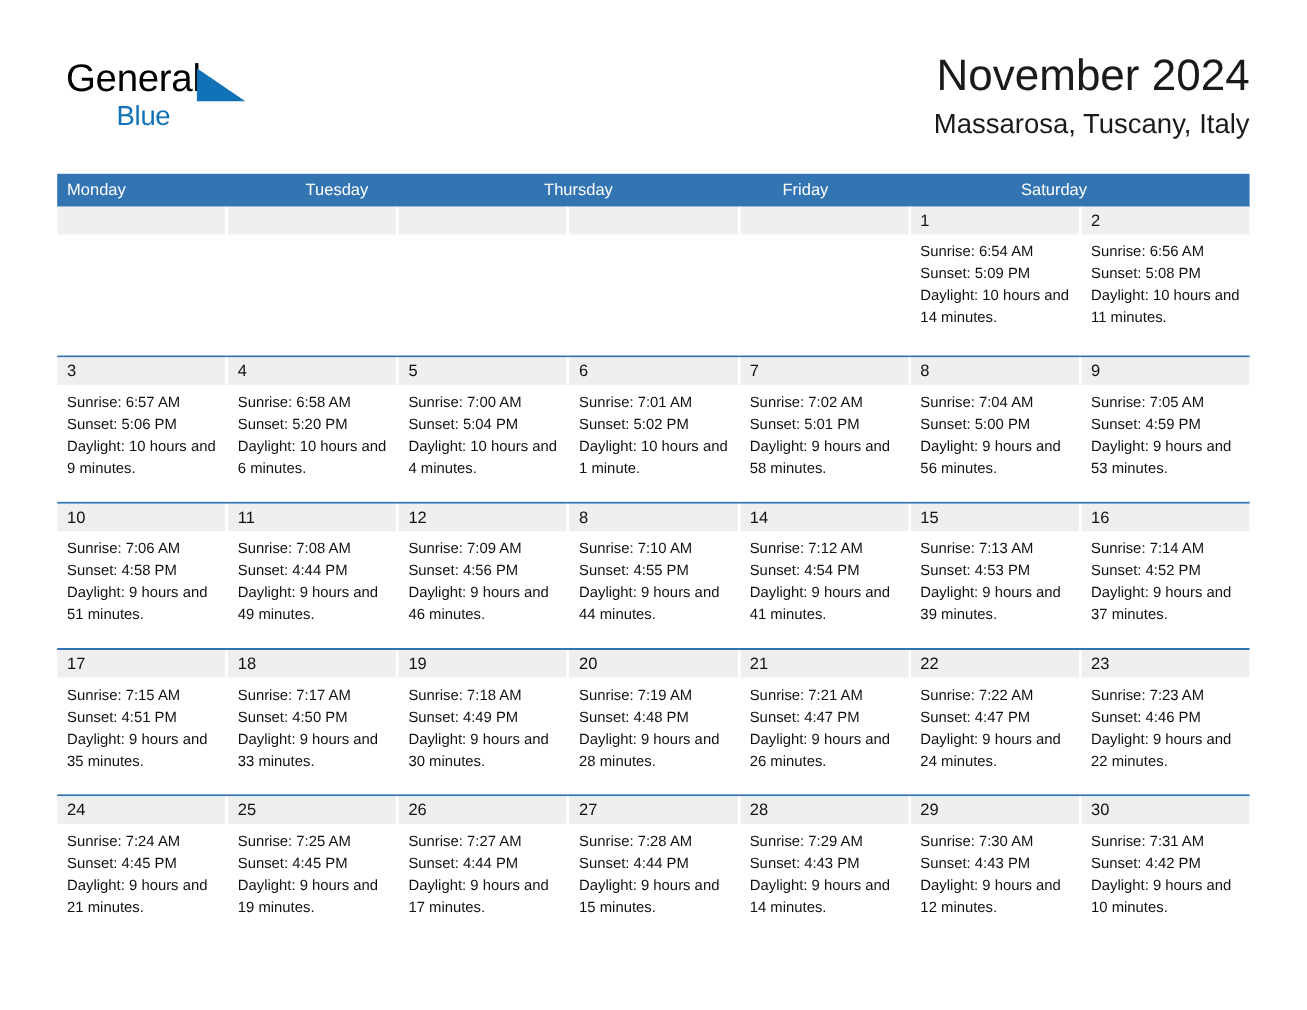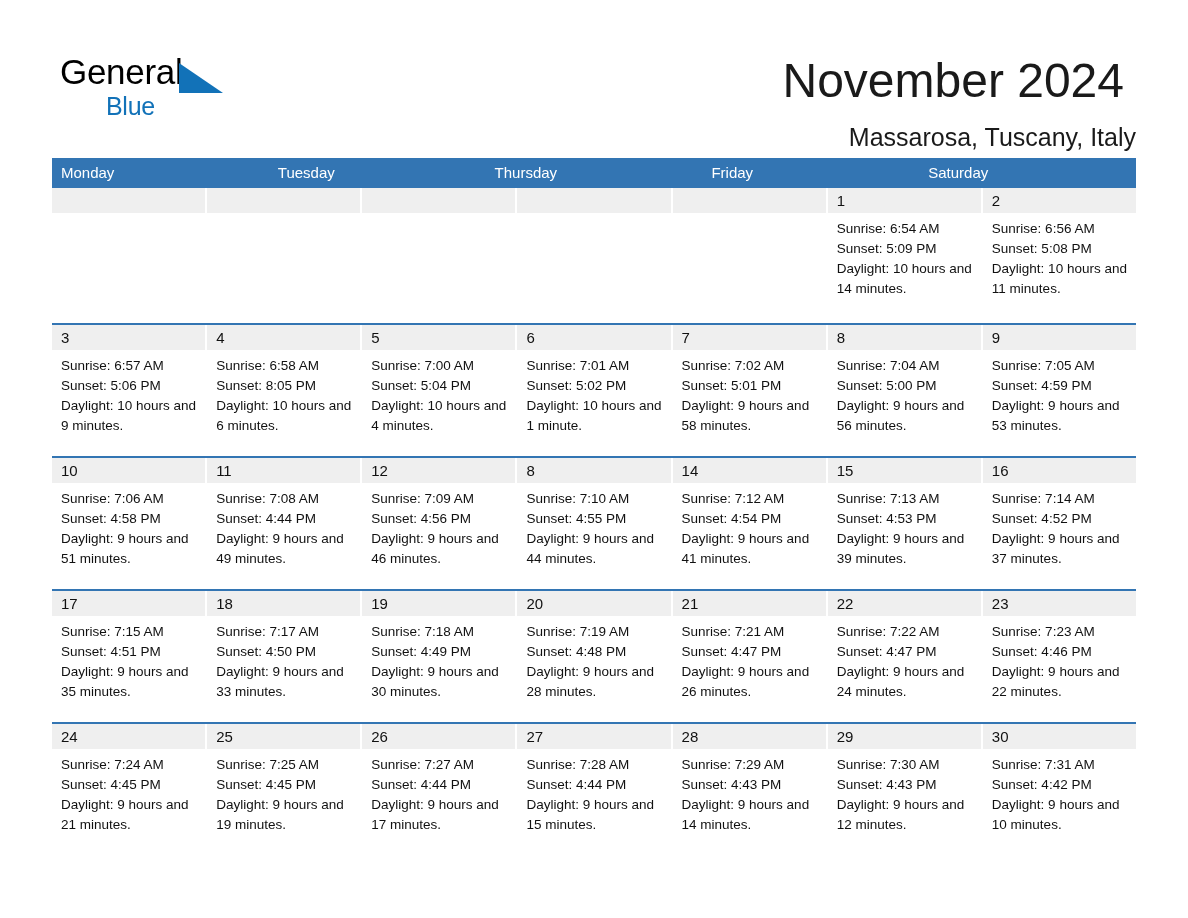--- a/index.html
+++ b/index.html
@@ -68,26 +68,26 @@
     line-height: 40px;
   }
 
   .title-block {
     position: absolute;
     right: 0;
     top: 0;
     text-align: right;
   }
   .cal-title {
-    font-size: 48px;
+    font-size: 40px;
     color: #1a1a1a;
     line-height: 50px;
     white-space: nowrap;
     font-weight: normal;
-    margin: 12px;
+    margin: 0;
   }
   .cal-subtitle {
     font-size: 25px;
     color: #1a1a1a;
     line-height: 38px;
     white-space: nowrap;
     margin: 0;
     font-weight: normal;
   }
 
@@ -233,21 +233,21 @@
         <div class="day-info">
           <div>Sunrise: 6:57 AM</div>
           <div>Sunset: 5:06 PM</div>
           <div class="wrap">Daylight: 10 hours and 9 minutes.</div>
         </div>
       </div>
       <div class="day-cell">
         <div class="day-number-band">4</div>
         <div class="day-info">
           <div>Sunrise: 6:58 AM</div>
-          <div>Sunset: 8:05 PM</div>
+          <div>Sunset: 5:20 PM</div>
           <div class="wrap">Daylight: 10 hours and 6 minutes.</div>
         </div>
       </div>
       <div class="day-cell">
         <div class="day-number-band">5</div>
         <div class="day-info">
           <div>Sunrise: 7:00 AM</div>
           <div>Sunset: 5:04 PM</div>
           <div class="wrap">Daylight: 10 hours and 4 minutes.</div>
         </div>

